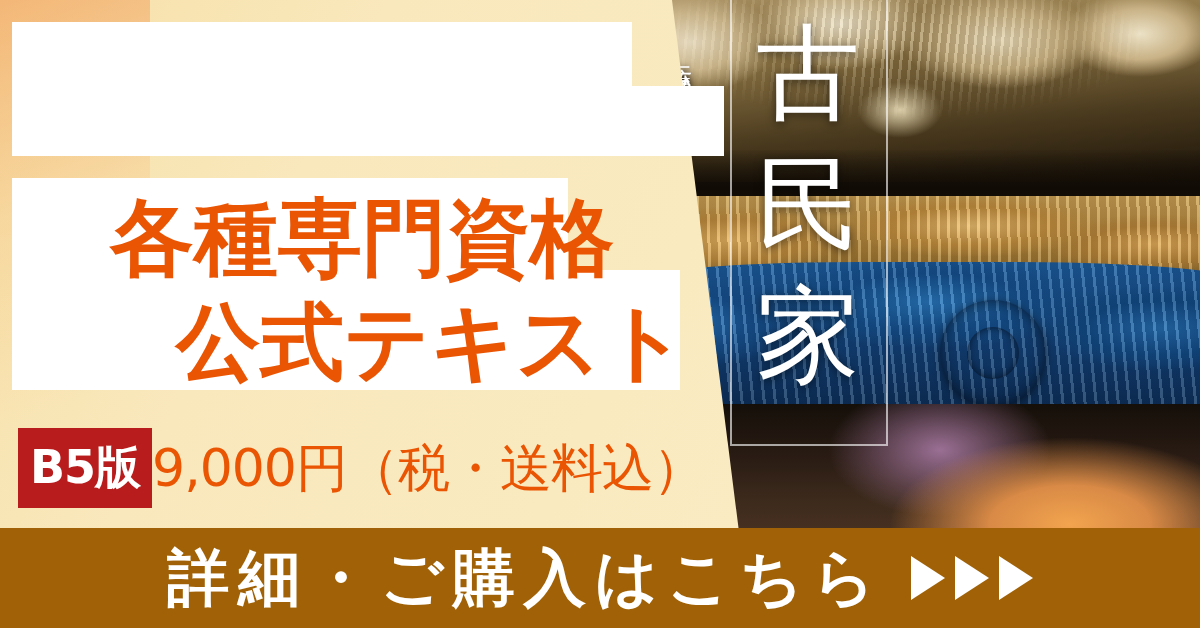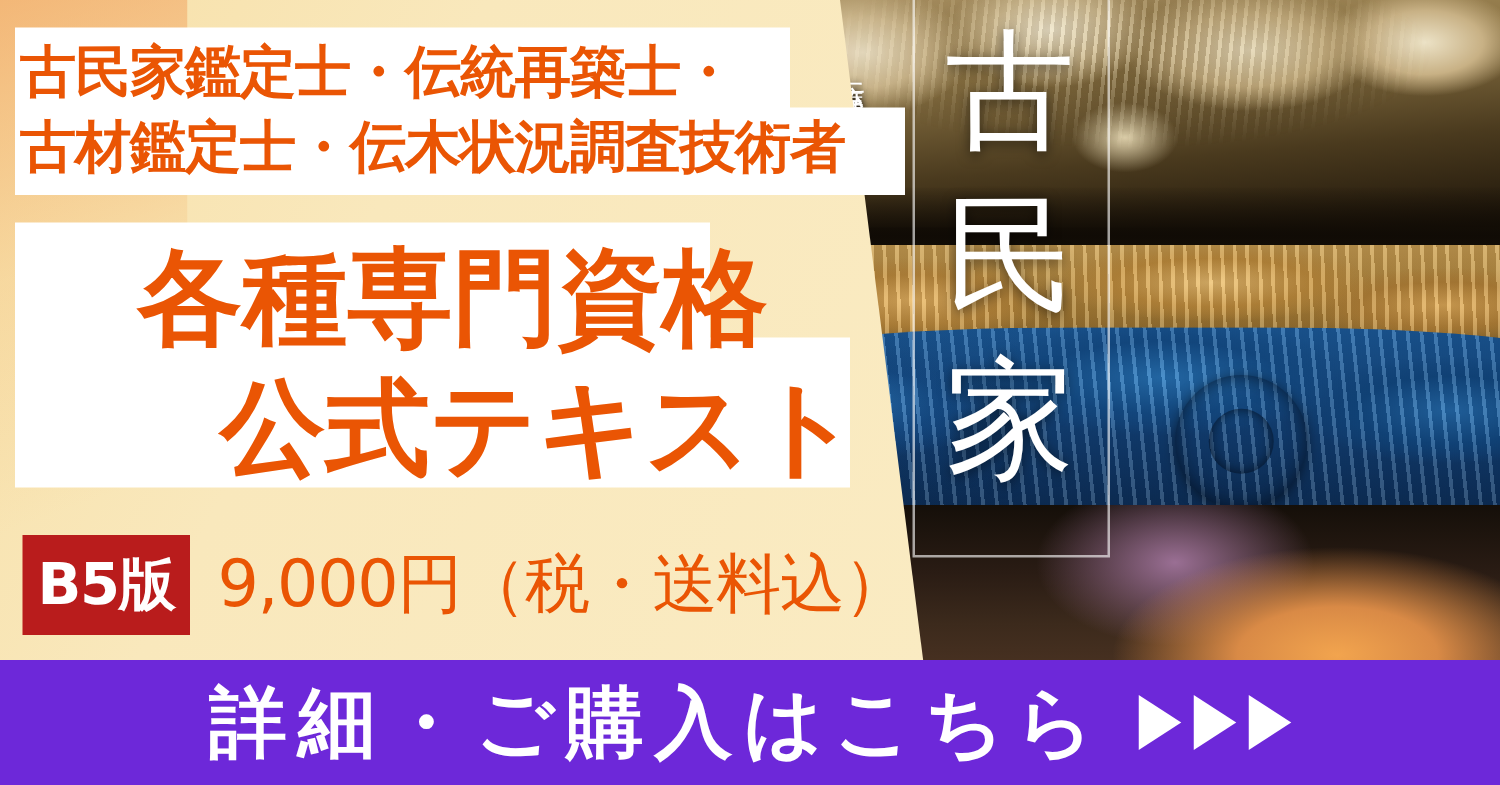--- a/index.html
+++ b/index.html
@@ -178,27 +178,27 @@
 
   
   .price-row { position:absolute; left:18px; top:428px; display:flex; align-items:center; }
   .badge {
     background:#b91c1c; color:#fff; font-weight:700;
     font-size:46px; line-height:1; letter-spacing:-1px;
     padding:16px 12px 18px 12px; white-space:nowrap;
   }
   .price {
     color:#EA5504; font-size:52px; line-height:1; letter-spacing:-1px;
-    margin-left:22px; white-space:nowrap;
+    white-space:nowrap;
   }
 
   
   .cta {
     position:absolute; left:0; top:528px; width:1200px; height:100px;
-    background:#6d28d9; display:flex; align-items:center; justify-content:center;
+    background:#a16207; display:flex; align-items:center; justify-content:center;
   }
   .cta-text {
     color:#fff; font-size:62px; font-weight:700;
     letter-spacing:9px; white-space:nowrap; line-height:1;
   }
   .cta-arrows { display:flex; gap:10px; margin-left:26px; }
   .arrow {
     width:0; height:0; border-left:34px solid #fff;
     border-top:22px solid transparent; border-bottom:22px solid transparent;
   }
@@ -234,24 +234,20 @@
 
   <div class="cream-panel">
     <div class="cream-panel-shade"></div>
   </div>
 
   <div class="panel panel-head"></div>
   <div class="panel panel-head2"></div>
   <div class="panel panel-main"></div>
   <div class="panel panel-main2"></div>
 
-  <div class="head-text">
-    <span class="l1">古民家鑑定士・伝統再築士・</span>
-    <span class="l2">古材鑑定士・伝木状況調査技術者</span>
-  </div>
 
   <div class="main-text">
     <span class="m1">各種専門資格</span>
     <span class="m2">公式テキスト</span>
   </div>
 
   <div class="price-row">
     <div class="badge">B5版</div>
     <div class="price">9,000円（税・送料込）</div>
   </div>

